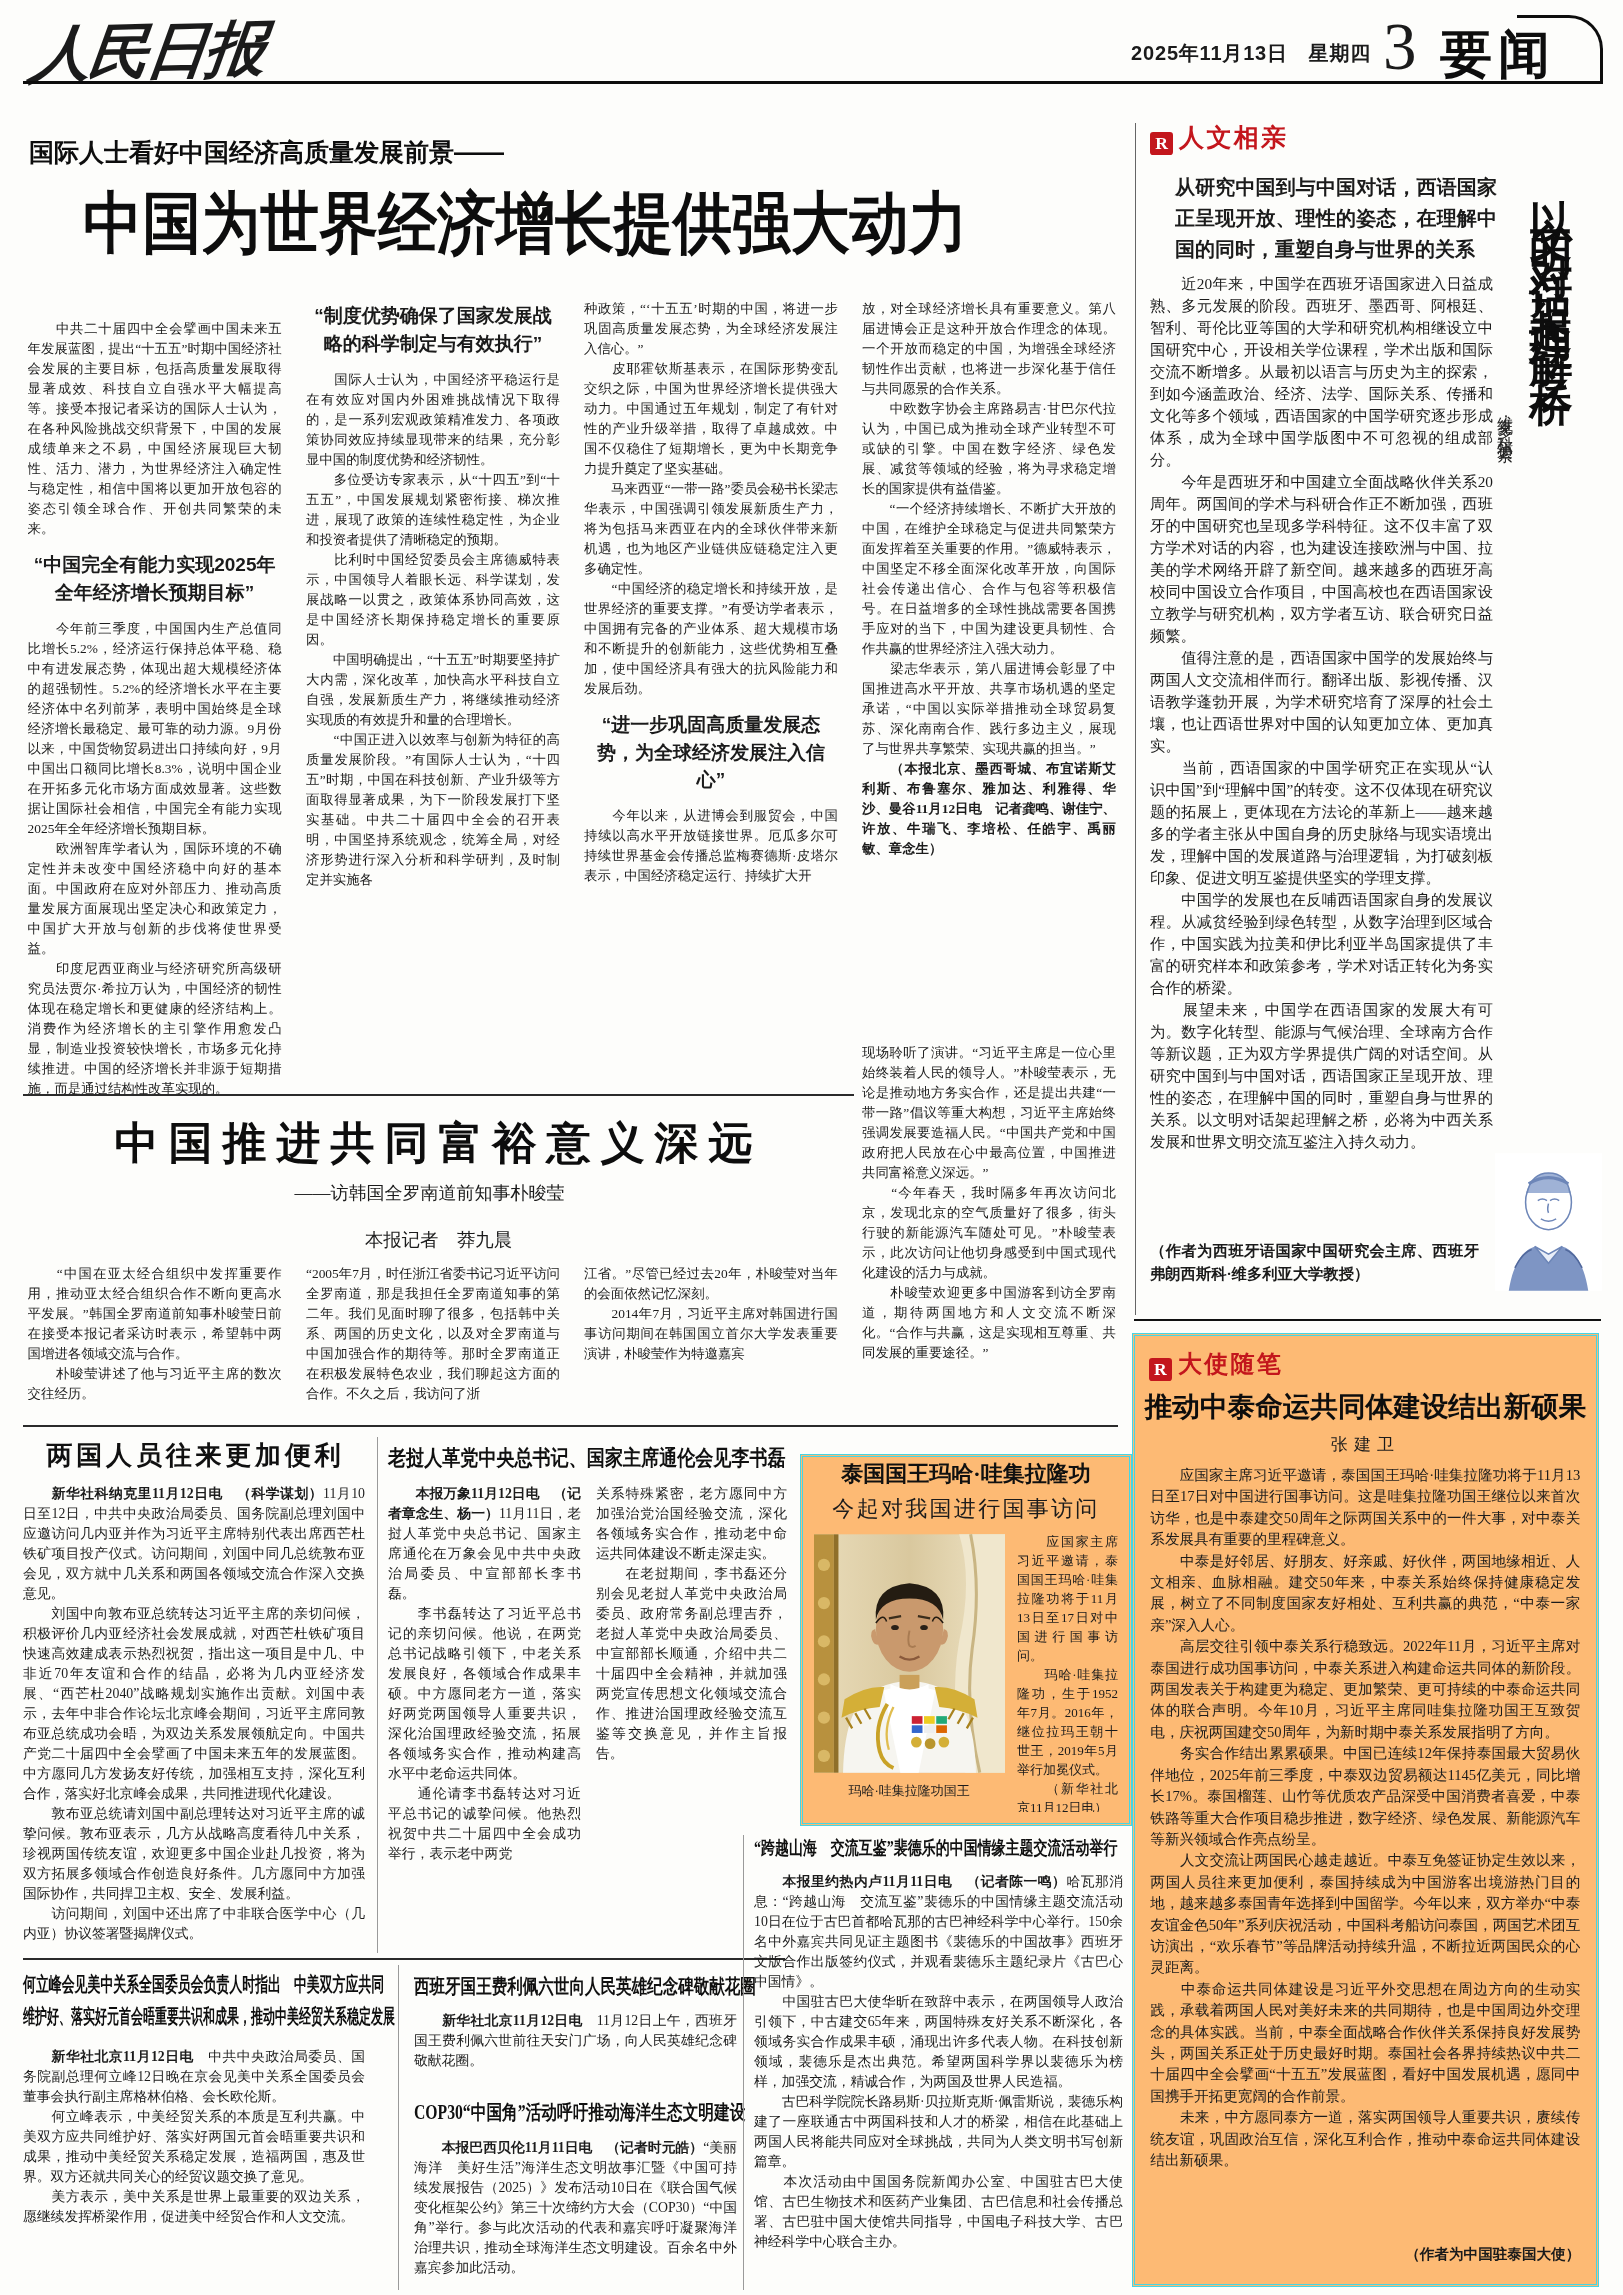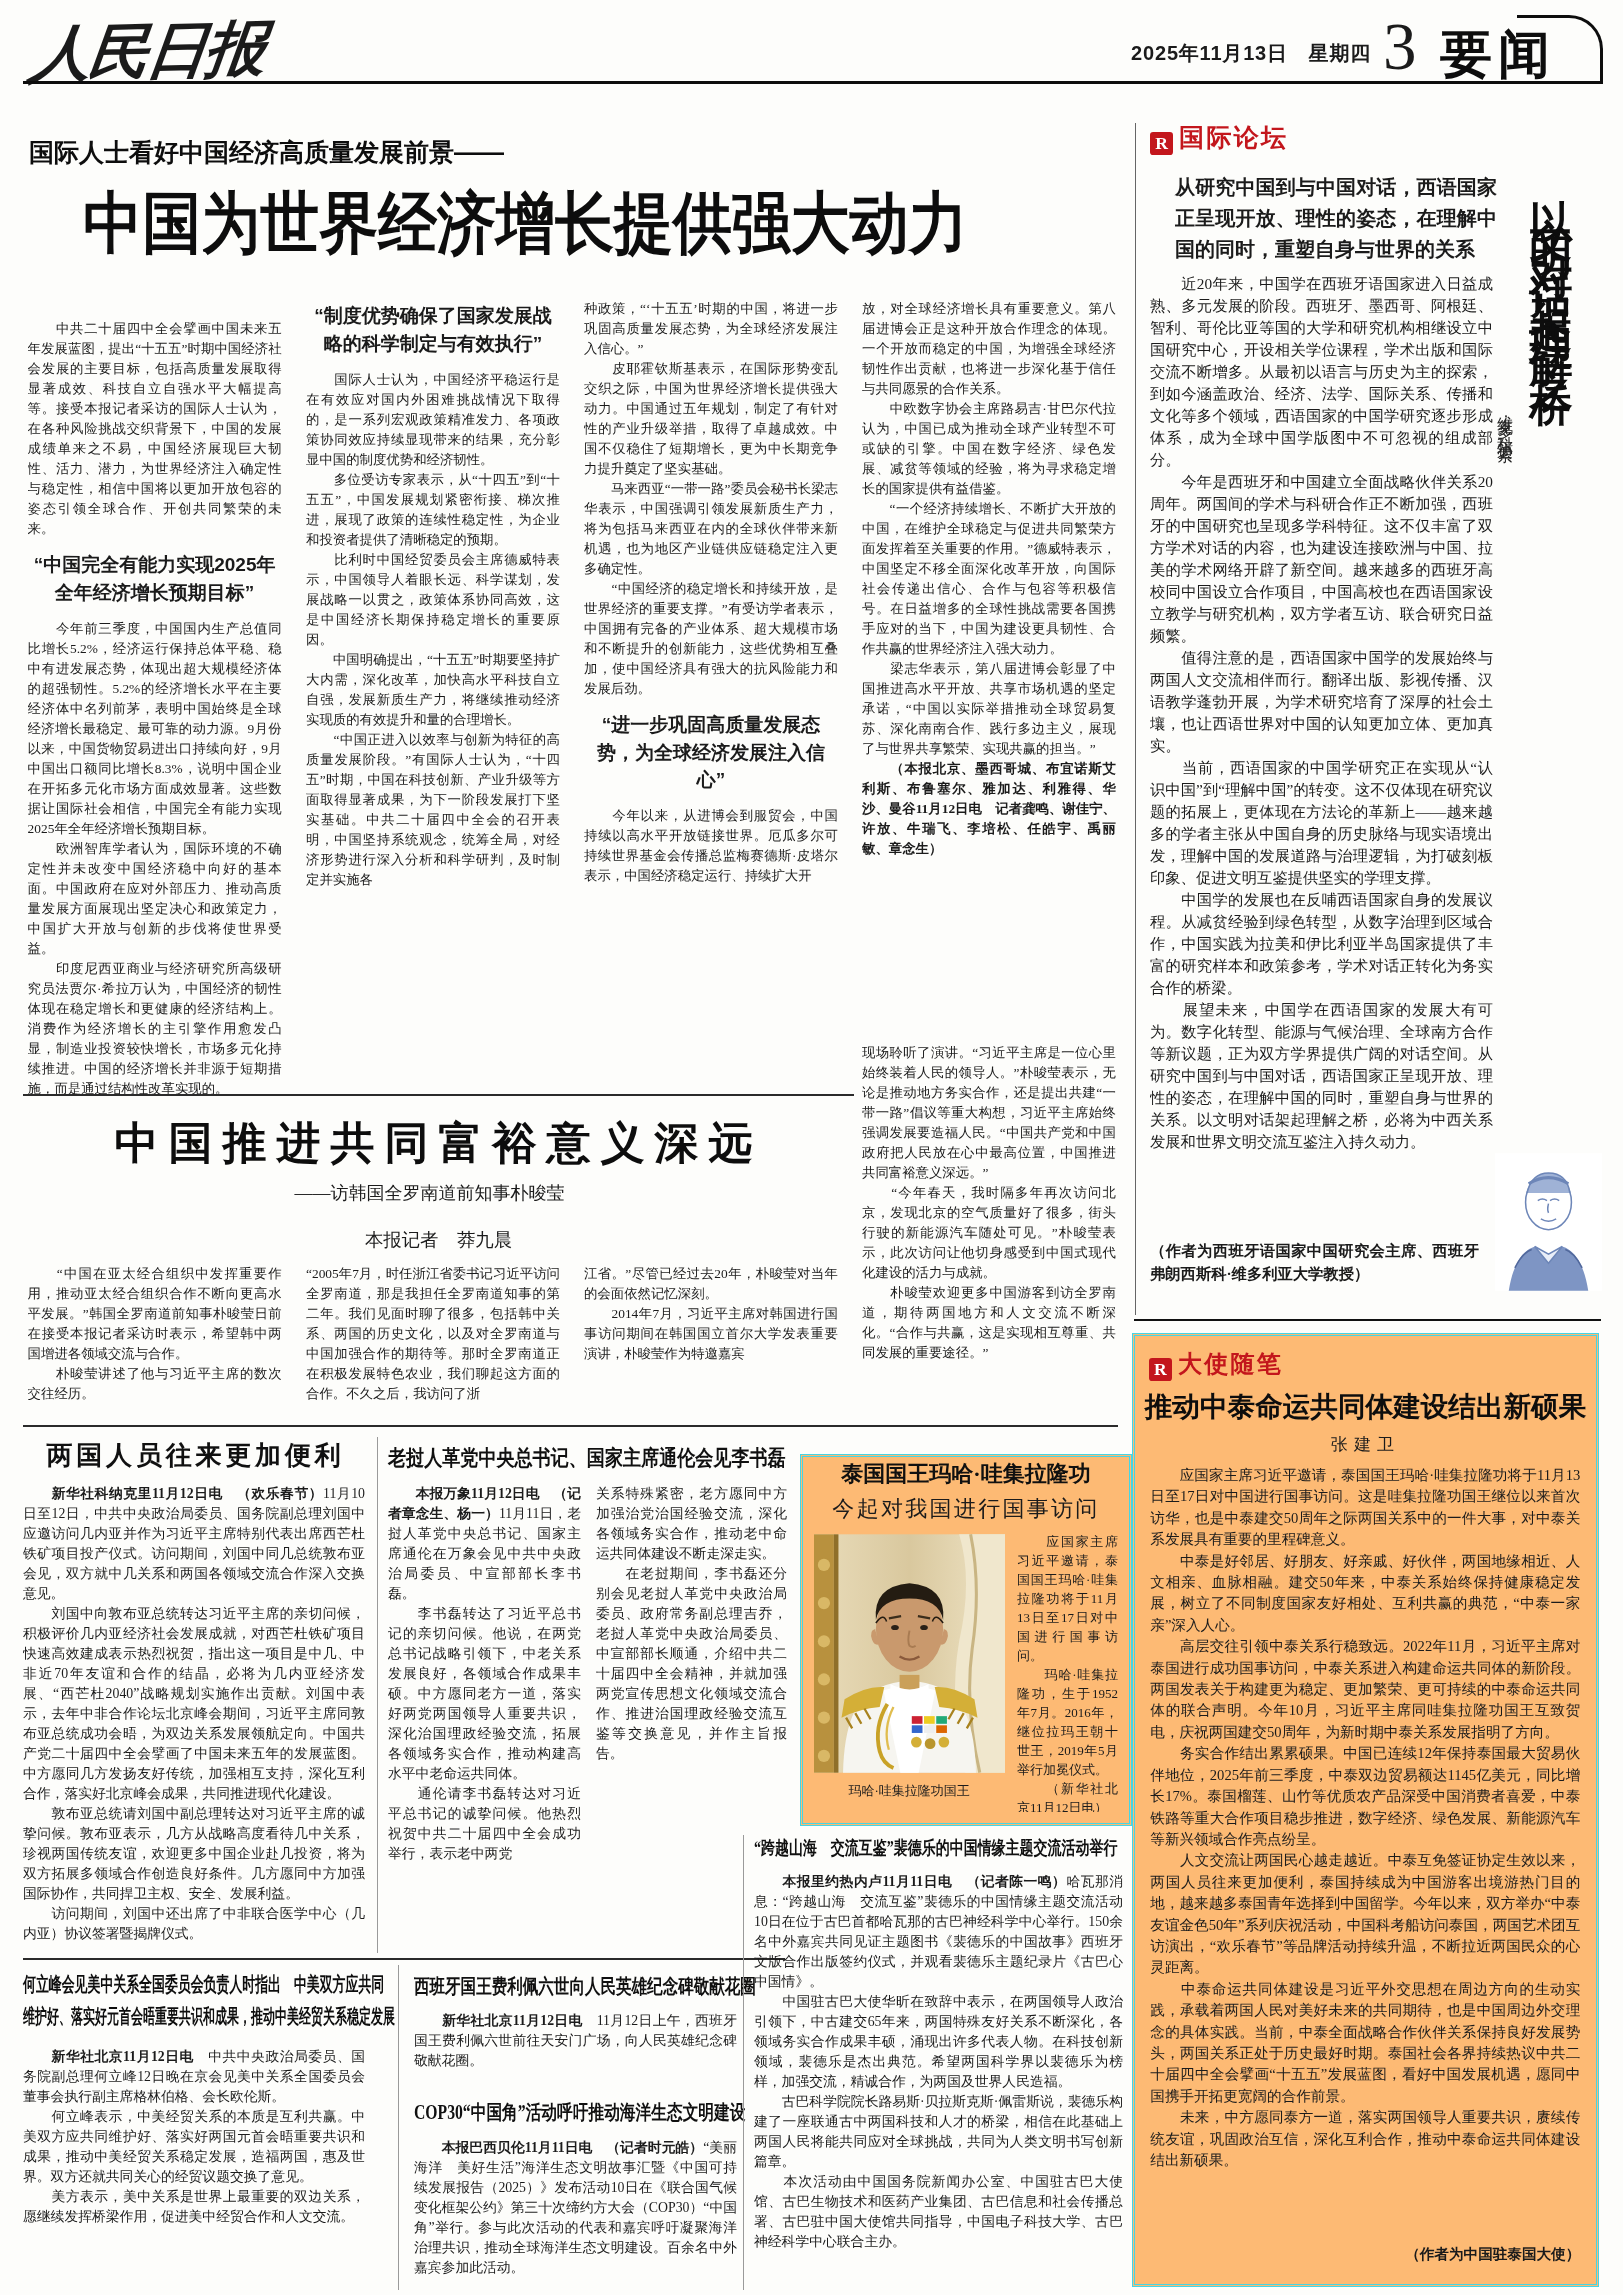--- a/index.html
+++ b/index.html
@@ -97,21 +97,21 @@
   <div class="abs bt" style="left:584px;top:1264px;width:254px;height:155px;">江省。”尽管已经过去20年，朴晙莹对当年的会面依然记忆深刻。
 　　2014年7月，习近平主席对韩国进行国事访问期间在韩国国立首尔大学发表重要演讲，朴晙莹作为特邀嘉宾</div>
   <div class="abs bt" style="left:862px;top:1043px;width:254px;height:372px;">现场聆听了演讲。“习近平主席是一位心里始终装着人民的领导人。”朴晙莹表示，无论是推动地方务实合作，还是提出共建“一带一路”倡议等重大构想，习近平主席始终强调发展要造福人民。“中国共产党和中国政府把人民放在心中最高位置，中国推进共同富裕意义深远。”
 　　“今年春天，我时隔多年再次访问北京，发现北京的空气质量好了很多，街头行驶的新能源汽车随处可见。”朴晙莹表示，此次访问让他切身感受到中国式现代化建设的活力与成就。
 　　朴晙莹欢迎更多中国游客到访全罗南道，期待两国地方和人文交流不断深化。“合作与共赢，这是实现相互尊重、共同发展的重要途径。”</div>
 
   <div class="abs rule-h" style="left:23px;top:1425px;width:1095px;"></div>
 
   <div class="abs center hl-serif" style="left:23px;top:1438px;width:345px;font-size:26px;letter-spacing:3.8px;">两国人员往来更加便利</div>
   <div class="abs" style="left:23px;top:1484px;width:342px;height:469px;">
-    <div class="bt2"><b class="dl">　　新华社科纳克里11月12日电　（欢乐春节）</b><span>11月10日至12日，中共中央政治局委员、国务院副总理刘国中应邀访问几内亚并作为习近平主席特别代表出席西芒杜铁矿项目投产仪式。访问期间，刘国中同几总统敦布亚会见，双方就中几关系和两国各领域交流合作深入交换意见。
+    <div class="bt2"><b class="dl">　　新华社科纳克里11月12日电　（科学谋划）</b><span>11月10日至12日，中共中央政治局委员、国务院副总理刘国中应邀访问几内亚并作为习近平主席特别代表出席西芒杜铁矿项目投产仪式。访问期间，刘国中同几总统敦布亚会见，双方就中几关系和两国各领域交流合作深入交换意见。
 　　刘国中向敦布亚总统转达习近平主席的亲切问候，积极评价几内亚经济社会发展成就，对西芒杜铁矿项目快速高效建成表示热烈祝贺，指出这一项目是中几、中非近70年友谊和合作的结晶，必将为几内亚经济发展、“西芒杜2040”战略规划实施作出贡献。刘国中表示，去年中非合作论坛北京峰会期间，习近平主席同敦布亚总统成功会晤，为双边关系发展领航定向。中国共产党二十届四中全会擘画了中国未来五年的发展蓝图。中方愿同几方发扬友好传统，加强相互支持，深化互利合作，落实好北京峰会成果，共同推进现代化建设。
 　　敦布亚总统请刘国中副总理转达对习近平主席的诚挚问候。敦布亚表示，几方从战略高度看待几中关系，珍视两国传统友谊，欢迎更多中国企业赴几投资，将为双方拓展多领域合作创造良好条件。几方愿同中方加强国际协作，共同捍卫主权、安全、发展利益。
 　　访问期间，刘国中还出席了中非联合医学中心（几内亚）协议签署暨揭牌仪式。</span></div>
   </div>
   <div class="abs rule-v" style="left:377px;top:1437px;height:516px;"></div>
 
   <div class="abs" style="left:388px;top:1443px;width:401px;">
     <span class="cx hl-serif" style="font-size:21.4px;transform:scaleX(0.845);">老挝人革党中央总书记、国家主席通伦会见李书磊</span>
   </div>
   <div class="abs" style="left:388px;top:1484px;width:193px;height:469px;">
@@ -219,21 +219,21 @@
   </div>
   <div class="abs" style="left:754px;top:1872px;width:369px;height:418px;">
     <div class="bt2"><b class="dl">　　本报里约热内卢11月11日电　（记者陈一鸣）</b><span>哈瓦那消息：“跨越山海　交流互鉴”裴德乐的中国情缘主题交流活动10日在位于古巴首都哈瓦那的古巴神经科学中心举行。150余名中外嘉宾共同见证主题图书《裴德乐的中国故事》西班牙文版合作出版签约仪式，并观看裴德乐主题纪录片《古巴心　中国情》。
 　　中国驻古巴大使华昕在致辞中表示，在两国领导人政治引领下，中古建交65年来，两国特殊友好关系不断深化，各领域务实合作成果丰硕，涌现出许多代表人物。在科技创新领域，裴德乐是杰出典范。希望两国科学界以裴德乐为榜样，加强交流，精诚合作，为两国及世界人民造福。
 　　古巴科学院院长路易斯·贝拉斯克斯·佩雷斯说，裴德乐构建了一座联通古中两国科技和人才的桥梁，相信在此基础上两国人民将能共同应对全球挑战，共同为人类文明书写创新篇章。
 　　本次活动由中国国务院新闻办公室、中国驻古巴大使馆、古巴生物技术和医药产业集团、古巴信息和社会传播总署、古巴驻中国大使馆共同指导，中国电子科技大学、古巴神经科学中心联合主办。</span></div>
   </div>
 
   <div class="abs rule-v" style="left:1135px;top:123px;height:1192px;background:#666;"></div>
   <div class="abs" style="left:1150px;top:121px;">
-    <span class="ricon">R</span><span class="redlabel">国际论坛</span>
+    <span class="ricon">R</span><span class="redlabel">人文相亲</span>
   </div>
   <div class="abs" style="left:1175px;top:172px;width:322px;font-weight:600;font-size:20px;line-height:31px;text-align:justify;">从研究中国到与中国对话，西语国家正呈现开放、理性的姿态，在理解中国的同时，重塑自身与世界的关系</div>
   <div class="abs railbt" style="left:1150px;top:273px;width:343px;height:962px;">　　近20年来，中国学在西班牙语国家进入日益成熟、多元发展的阶段。西班牙、墨西哥、阿根廷、智利、哥伦比亚等国的大学和研究机构相继设立中国研究中心，开设相关学位课程，学术出版和国际交流不断增多。从最初以语言与历史为主的探索，到如今涵盖政治、经济、法学、国际关系、传播和文化等多个领域，西语国家的中国学研究逐步形成体系，成为全球中国学版图中不可忽视的组成部分。
 　　今年是西班牙和中国建立全面战略伙伴关系20周年。两国间的学术与科研合作正不断加强，西班牙的中国研究也呈现多学科特征。这不仅丰富了双方学术对话的内容，也为建设连接欧洲与中国、拉美的学术网络开辟了新空间。越来越多的西班牙高校同中国设立合作项目，中国高校也在西语国家设立教学与研究机构，双方学者互访、联合研究日益频繁。
 　　值得注意的是，西语国家中国学的发展始终与两国人文交流相伴而行。翻译出版、影视传播、汉语教学蓬勃开展，为学术研究培育了深厚的社会土壤，也让西语世界对中国的认知更加立体、更加真实。
 　　当前，西语国家的中国学研究正在实现从“认识中国”到“理解中国”的转变。这不仅体现在研究议题的拓展上，更体现在方法论的革新上——越来越多的学者主张从中国自身的历史脉络与现实语境出发，理解中国的发展道路与治理逻辑，为打破刻板印象、促进文明互鉴提供坚实的学理支撑。
 　　中国学的发展也在反哺西语国家自身的发展议程。从减贫经验到绿色转型，从数字治理到区域合作，中国实践为拉美和伊比利亚半岛国家提供了丰富的研究样本和政策参考，学术对话正转化为务实合作的桥梁。
 　　展望未来，中国学在西语国家的发展大有可为。数字化转型、能源与气候治理、全球南方合作等新议题，正为双方学界提供广阔的对话空间。从研究中国到与中国对话，西语国家正呈现开放、理性的姿态，在理解中国的同时，重塑自身与世界的关系。以文明对话架起理解之桥，必将为中西关系发展和世界文明交流互鉴注入持久动力。</div>
   <div class="abs vhead" style="left:1523px;top:165px;height:689px;">以文明对话架起理解之桥</div>
   <div class="abs vauthor" style="left:1494px;top:402px;height:245px;">维克多·科尔迪索</div>

